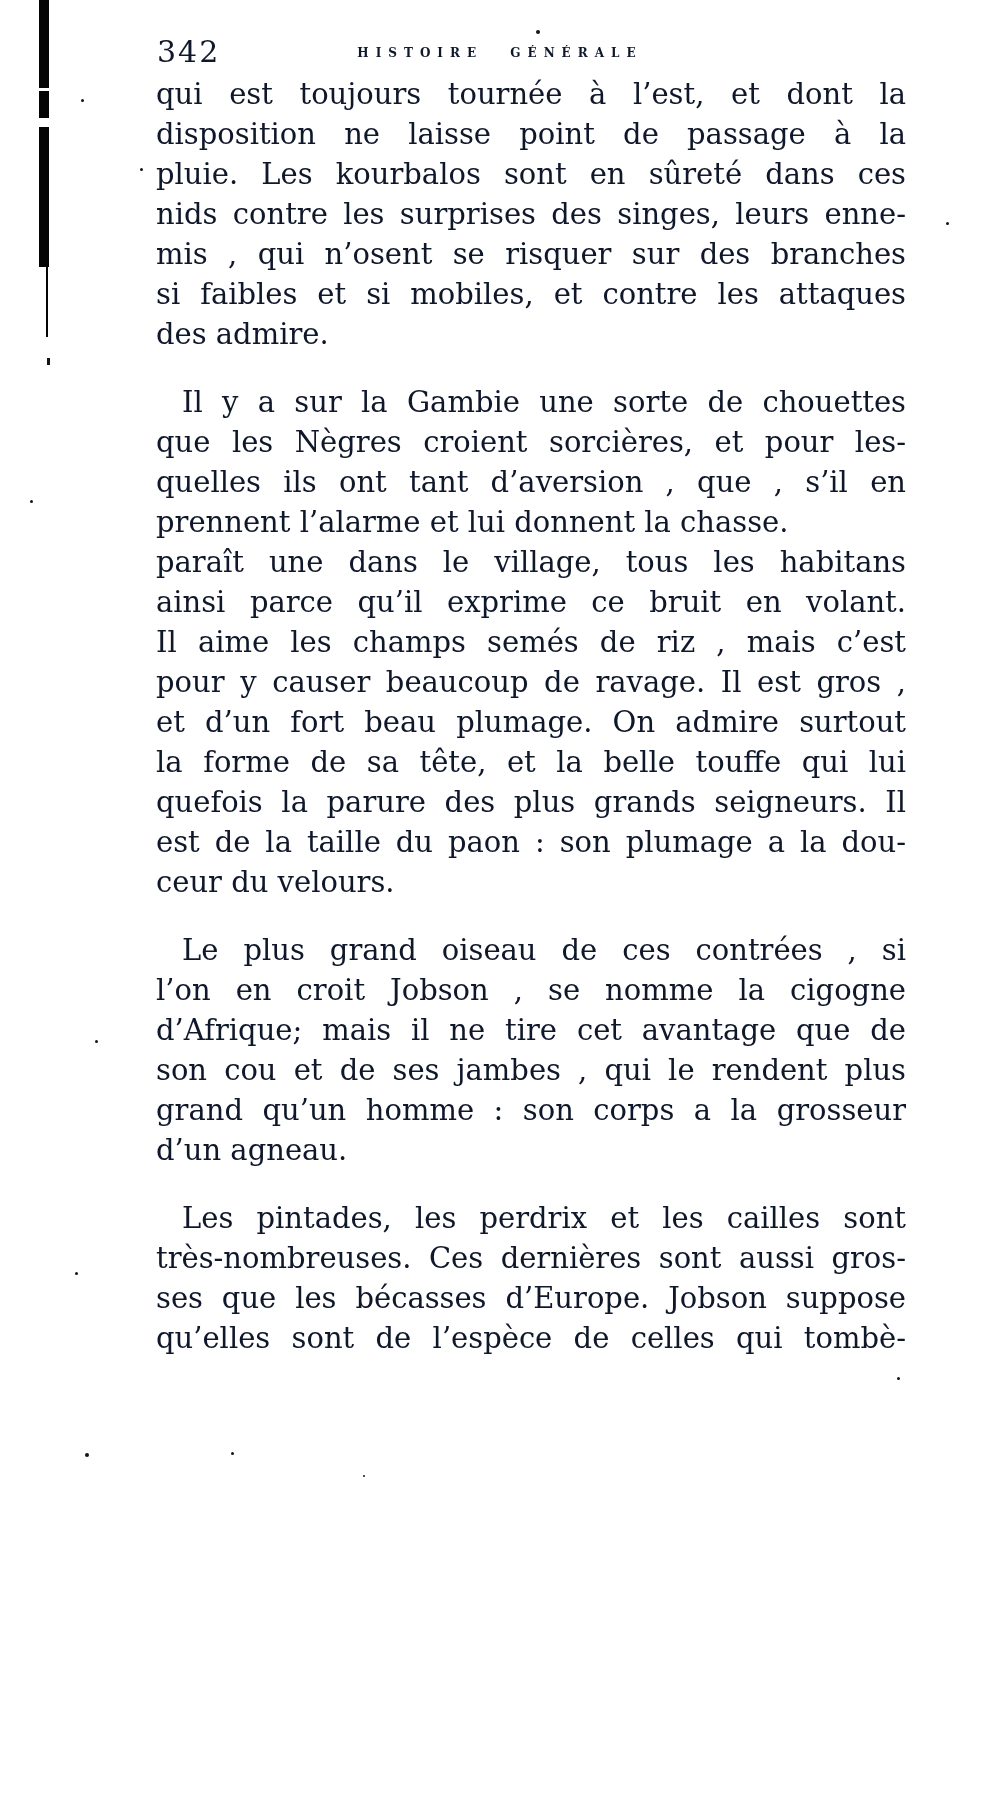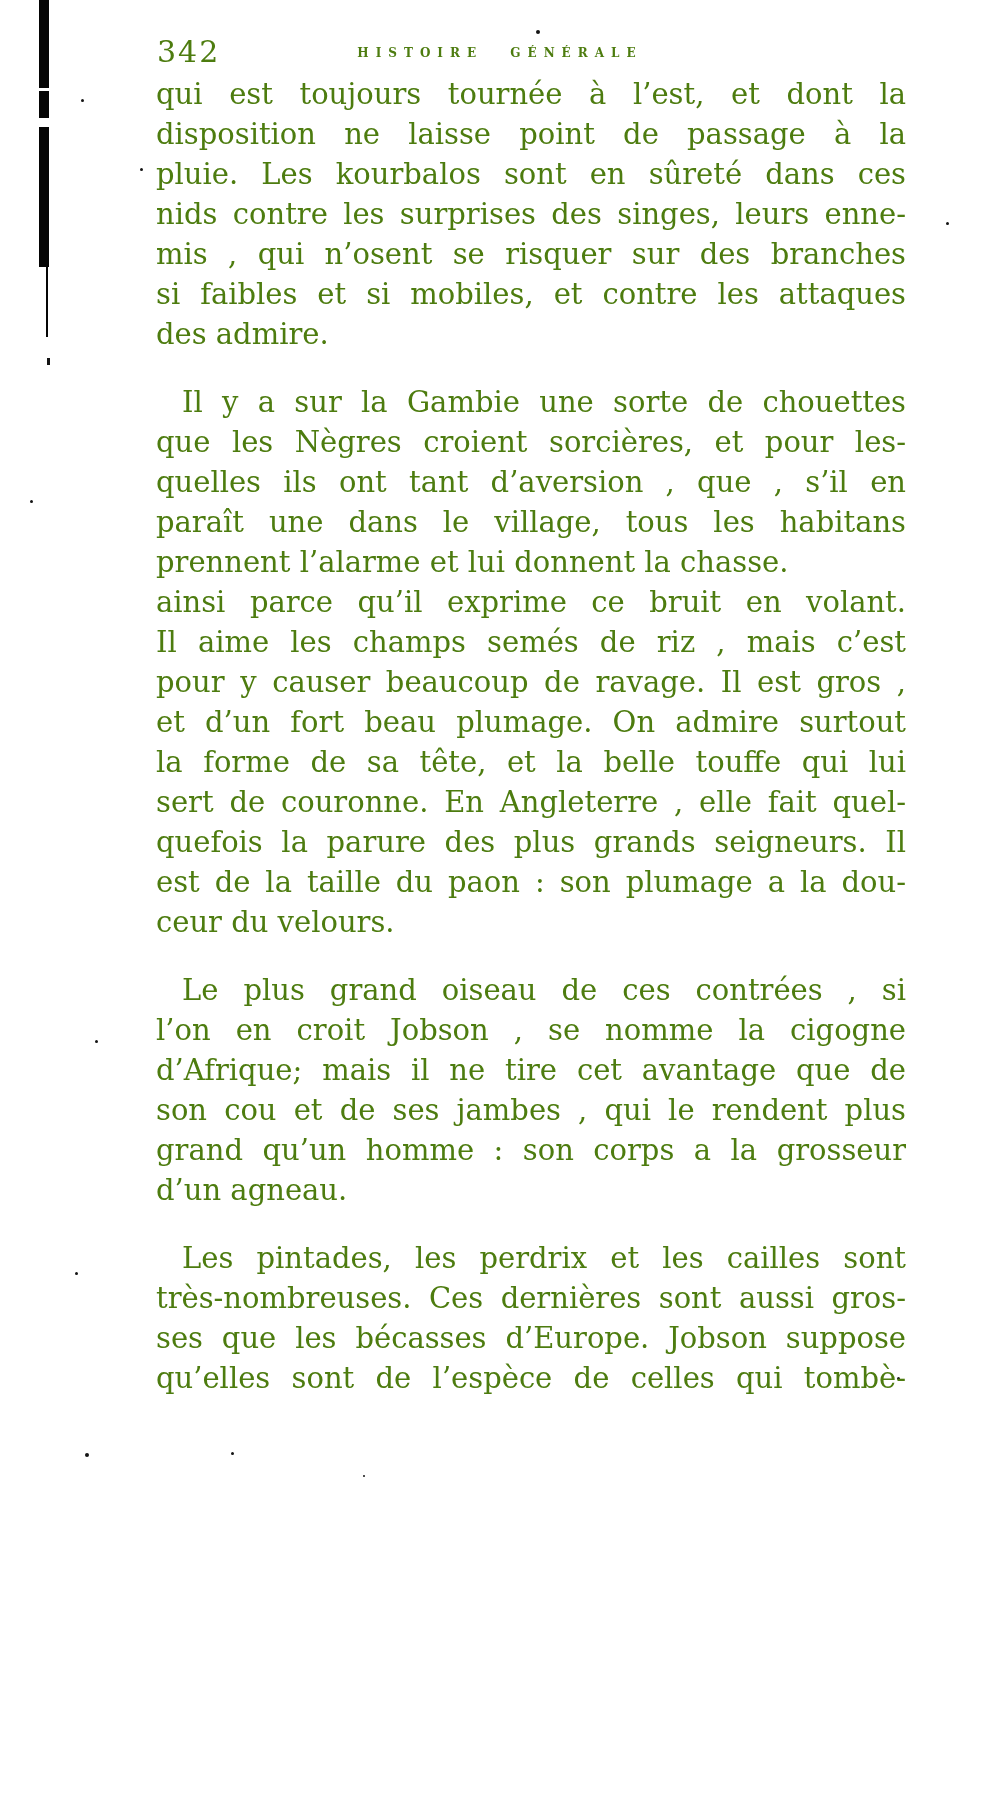--- a/index.html
+++ b/index.html
@@ -2,21 +2,21 @@
 <html><head>
 <meta charset="utf-8">
 <style>
   html,body{margin:0;padding:0;background:#e8e8e8;}
   .page{
     position:relative;
     width:1000px;height:1800px;
     background:#ffffff;
     overflow:hidden;
     font-family:"DejaVu Serif", serif;
-    color:#4d7c0f;
+    color:#0f172a;
     margin:0 auto;
   }
   .folio{
     position:absolute;left:157px;top:34px;
     font-size:30px;letter-spacing:2px;
   }
   .running-title{
     position:absolute;left:260px;top:46px;width:480px;
     text-align:center;font-size:12px;font-weight:bold;
     letter-spacing:7px;word-spacing:16px;white-space:nowrap;
@@ -76,30 +76,29 @@
         <div class="line">pluie. Les kourbalos sont en sûreté dans ces</div>
         <div class="line">nids contre les surprises des singes, leurs enne-</div>
         <div class="line">mis , qui n’osent se risquer sur des branches</div>
         <div class="line">si faibles et si mobiles, et contre les attaques</div>
         <div class="line no-j">des admire.</div>
       </div>
       <div class="paragraph">
         <div class="line indent">Il y a sur la Gambie une sorte de chouettes</div>
         <div class="line">que les Nègres croient sorcières, et pour les-</div>
         <div class="line">quelles ils ont tant d’aversion , que , s’il en</div>
+        <div class="line no-j">prennent l’alarme et lui donnent la chasse.</div>
         <div class="line">paraît une dans le village, tous les habitans</div>
-        <div class="line no-j">prennent l’alarme et lui donnent la chasse.</div>
       </div>
       <div class="paragraph">
         <div class="line">ainsi parce qu’il exprime ce bruit en volant.</div>
         <div class="line">Il aime les champs semés de riz , mais c’est</div>
         <div class="line">pour y causer beaucoup de ravage. Il est gros ,</div>
         <div class="line">et d’un fort beau plumage. On admire surtout</div>
         <div class="line">la forme de sa tête, et la belle touffe qui lui</div>
-        <div class="line">sert de couronne. En Angleterre , elle fait quel-</div>
         <div class="line">quefois la parure des plus grands seigneurs. Il</div>
         <div class="line">est de la taille du paon : son plumage a la dou-</div>
         <div class="line no-j">ceur du velours.</div>
       </div>
       <div class="paragraph">
         <div class="line indent">Le plus grand oiseau de ces contrées , si</div>
         <div class="line">l’on en croit Jobson , se nomme la cigogne</div>
         <div class="line">d’Afrique; mais il ne tire cet avantage que de</div>
         <div class="line">son cou et de ses jambes , qui le rendent plus</div>
         <div class="line">grand qu’un homme : son corps a la grosseur</div>

